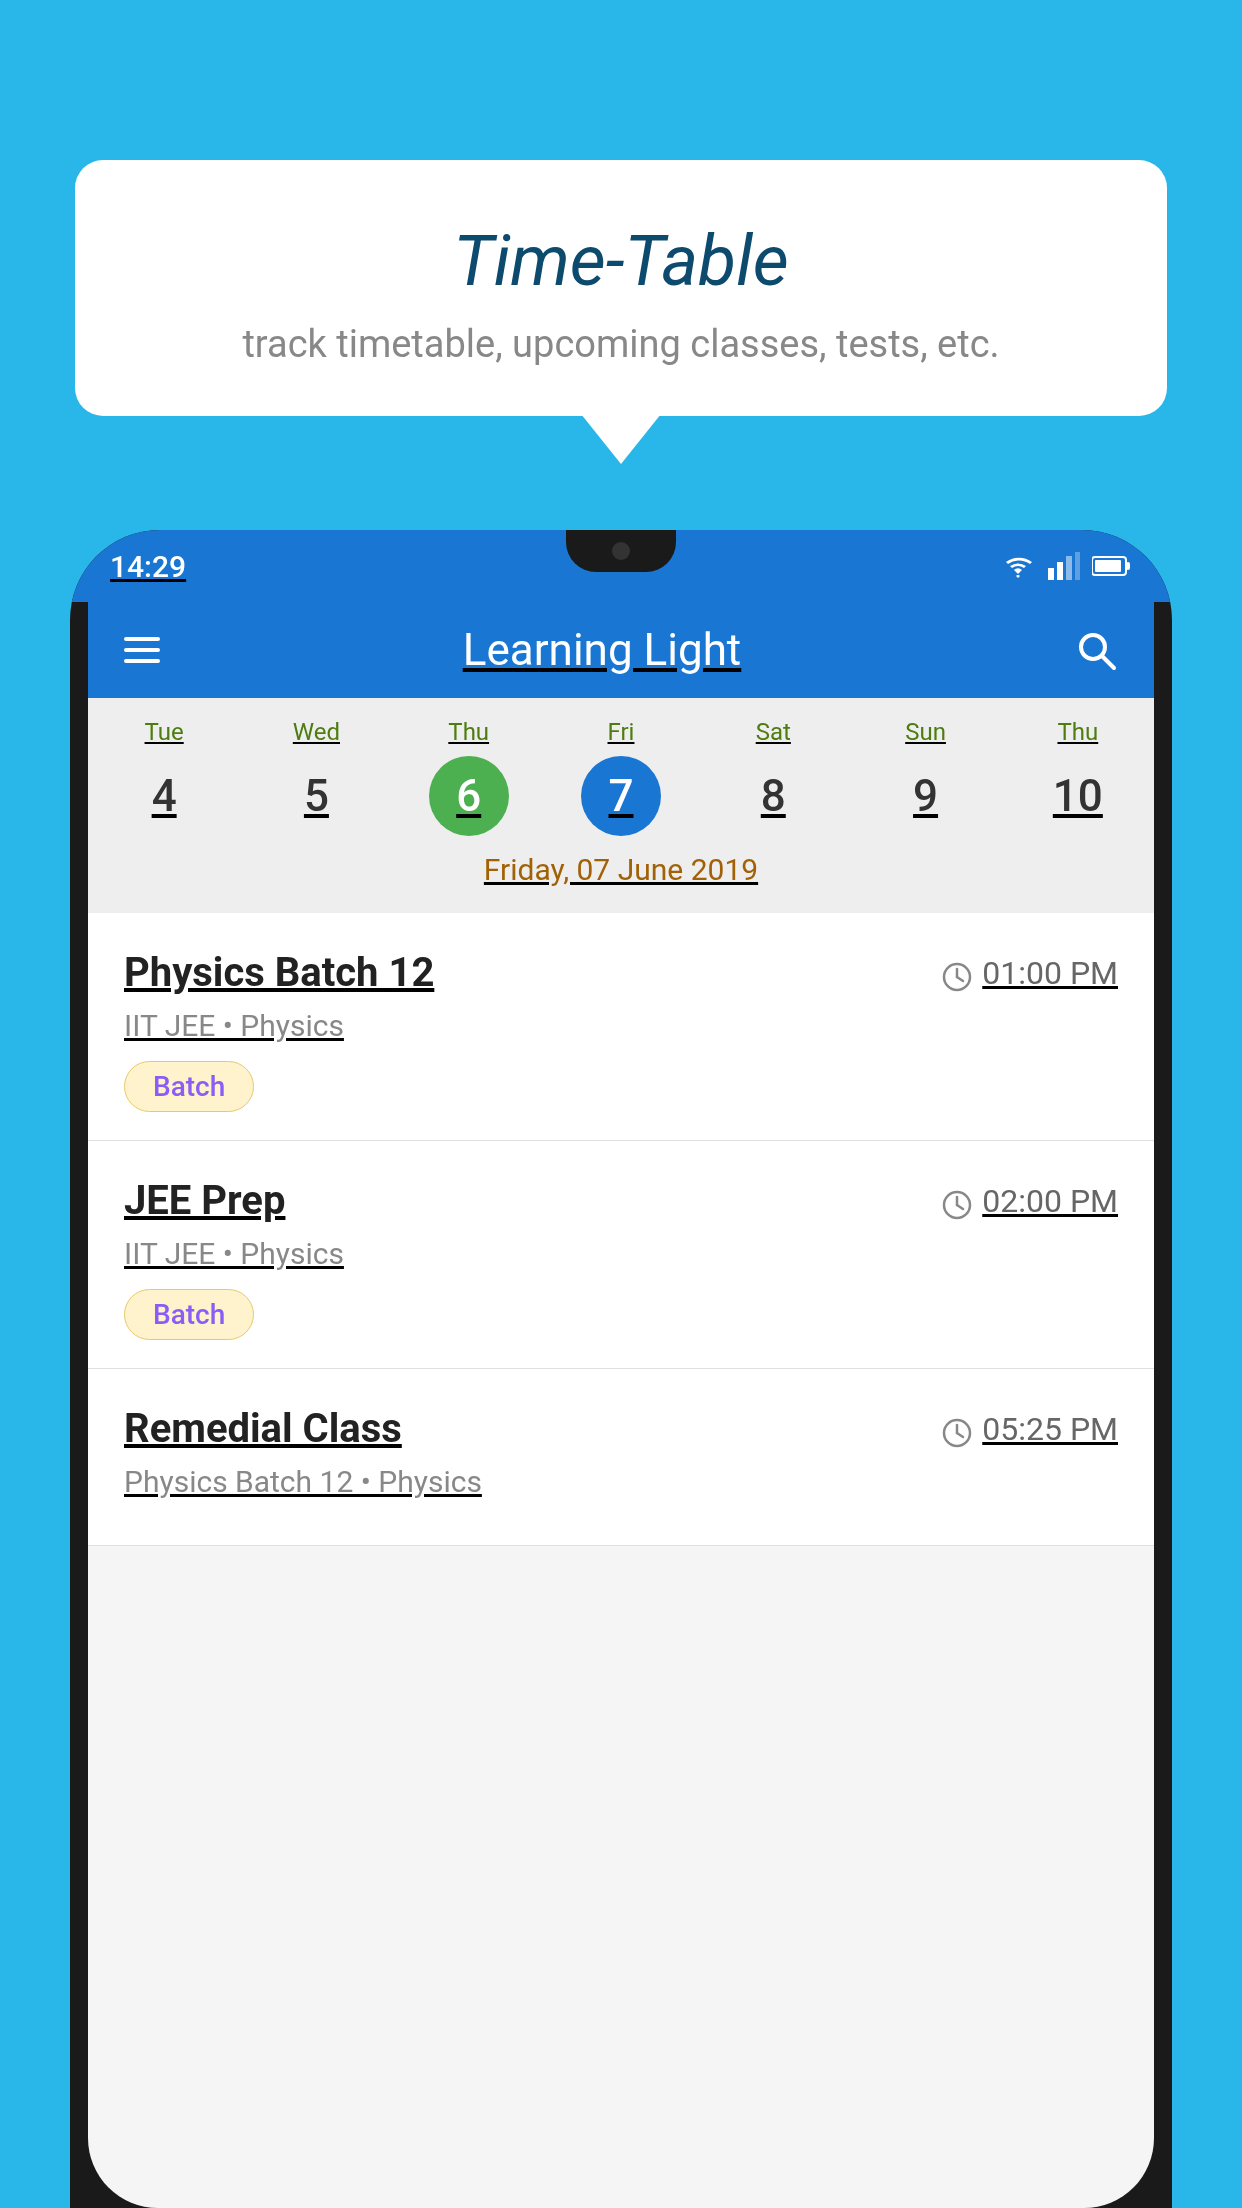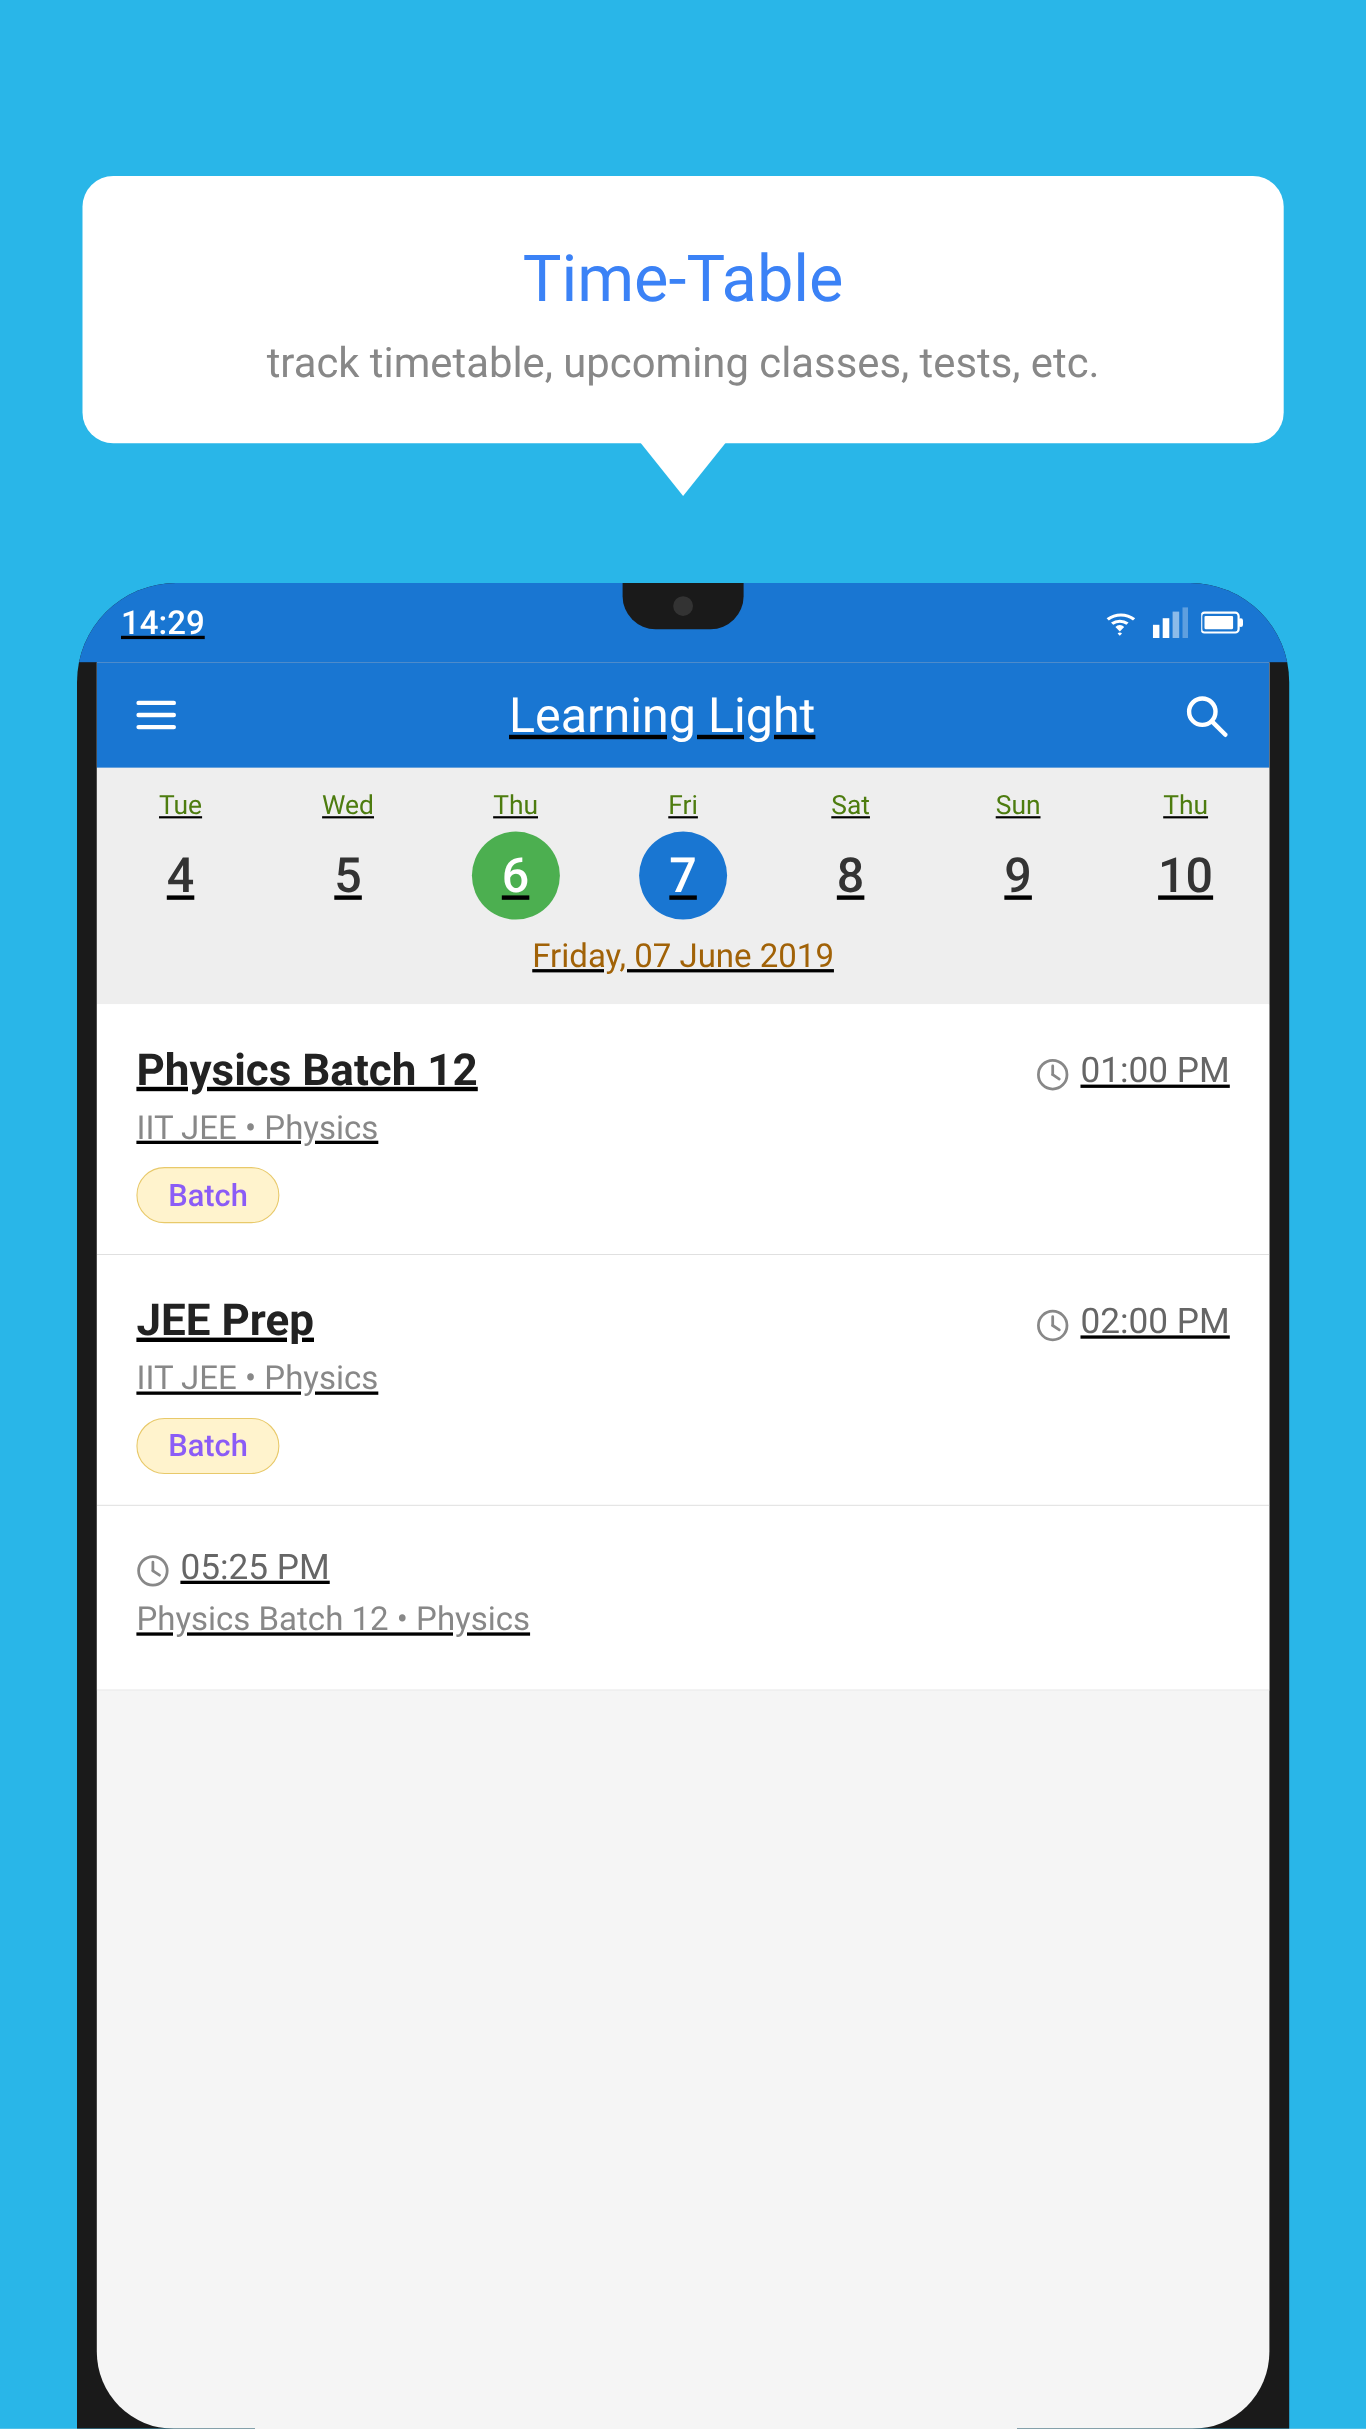--- a/index.html
+++ b/index.html
@@ -33,24 +33,25 @@
       left: 50%;
       transform: translateX(-50%);
       width: 0;
       height: 0;
       border-left: 40px solid transparent;
       border-right: 40px solid transparent;
       border-top: 50px solid white;
     }
 
     .tooltip-title {
-      font-size: 59px;
-      color: #3b82f6;
+      font-size: 70px;
+      color: #0c4a6e;
       font-weight: 400;
       margin-bottom: 20px;
+      font-style: italic;
     }
 
     .tooltip-subtitle {
       font-size: 38px;
       color: #888;
       font-weight: 400;
     }
 
     
     .phone-frame {
@@ -364,20 +365,21 @@
             </svg>
             <span>02:00 PM</span>
           </div>
         </div>
         <div class="event-subtitle">IIT JEE • Physics</div>
         <span class="batch-badge">Batch</span>
       </div>
 
       <div class="event-card">
         <div class="event-header">
+          <div class="event-title">Remedial Class</div>
           <div class="event-time">
             <svg width="30" height="30" viewBox="0 0 30 30" fill="none">
               <circle cx="15" cy="15" r="13" stroke="#888" stroke-width="2.5"></circle>
               <line x1="15" y1="7" x2="15" y2="15" stroke="#888" stroke-width="2.5" stroke-linecap="round"></line>
               <line x1="15" y1="15" x2="21" y2="19" stroke="#888" stroke-width="2.5" stroke-linecap="round"></line>
             </svg>
             <span>05:25 PM</span>
           </div>
         </div>
         <div class="event-subtitle">Physics Batch 12 • Physics</div>

